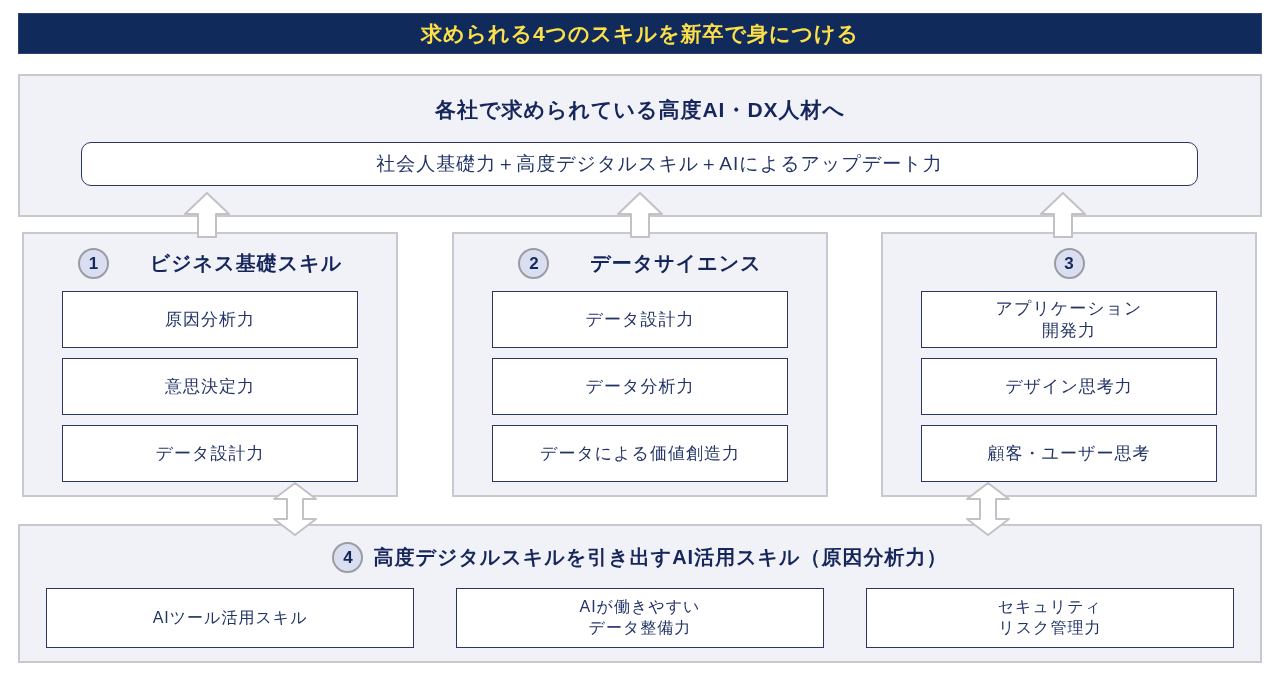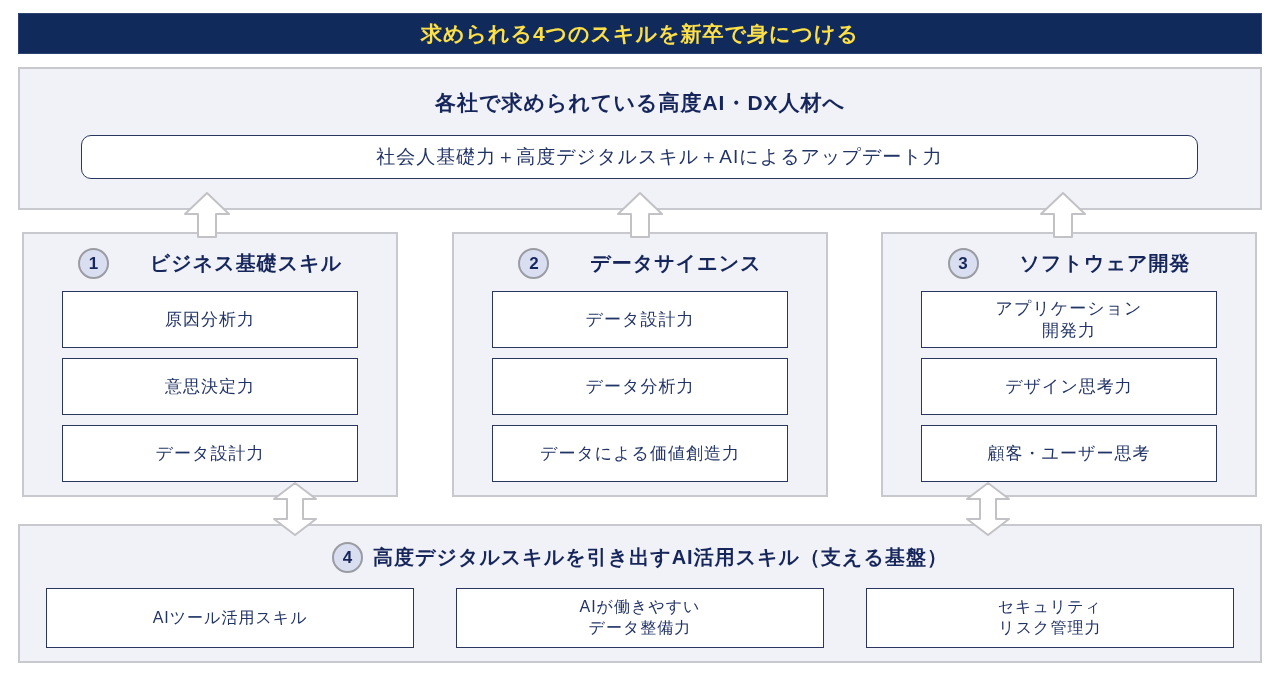--- a/index.html
+++ b/index.html
@@ -11,21 +11,21 @@
     position: absolute; left: 18px; top: 13px; width: 1244px; height: 41px;
     background: #102A5C; border: 1px solid #2E4273;
     display: flex; align-items: center; justify-content: center;
   }
   .banner span { color: #fde047; font-size: 21px; font-weight: 700; letter-spacing: 1px; }
 
   
   .panel {
     position: absolute; background: #F1F2F8; border: 2px solid #C8C9CE;
   }
-  .goal-panel { left: 18px; top: 67px; width: 1244px; height: 143px; }
+  .goal-panel { left: 18px; top: 74px; width: 1244px; height: 143px; }
   .goal-heading {
     margin-top: 20px; text-align: center;
     color: #16265B; font-size: 21px; font-weight: 700; letter-spacing: 1px;
   }
   .formula-box {
     position: absolute; left: 61px; top: 66px; width: 1117px; height: 44px;
     background: #ffffff; border: 1.5px solid #2A3560; border-radius: 10px;
     display: flex; align-items: center; justify-content: center; padding-left: 40px;
   }
   .formula-box span { color: #223366; font-size: 19px; letter-spacing: 1px; }
@@ -141,21 +141,20 @@
       <span>データ分析力</span>
     </div>
   <div class="skill-box">
       <span>データによる価値創造力</span>
     </div>
 </div>
 
 <div class="panel column column-3">
   <div class="col-header">
     <div class="num-circle">3</div>
-    <div class="col-title">ソフトウェア開発</div>
   </div>
   <div class="skill-box">
       <span>アプリケーション
 開発力</span>
     </div>
   <div class="skill-box">
       <span>デザイン思考力</span>
     </div>
   <div class="skill-box">
       <span>顧客・ユーザー思考</span>
@@ -169,21 +168,21 @@
 </div>
 <div class="arrow dbl-arrow-2">
   <svg width="44" height="56" viewBox="0 0 44 56">
       <polygon points="22,2 43,18 30,18 30,38 43,38 22,54 1,38 14,38 14,18 1,18" fill="#ffffff" stroke="#C2C2C6" stroke-width="2" stroke-linejoin="round"></polygon>
     </svg>
 </div>
 
 <div class="panel foundation-panel">
   <div class="foundation-header">
     <div class="num-circle">4</div>
-    <div class="foundation-title">高度デジタルスキルを引き出すAI活用スキル（支える基盤）</div>
+    <div class="foundation-title">高度デジタルスキルを引き出すAI活用スキル（原因分析力）</div>
   </div>
   <div class="foundation-row">
     <div class="foundation-box">
         <span>AIツール活用スキル</span>
       </div>
     <div class="foundation-box">
         <span>AIが働きやすい
 データ整備力</span>
       </div>
     <div class="foundation-box">

